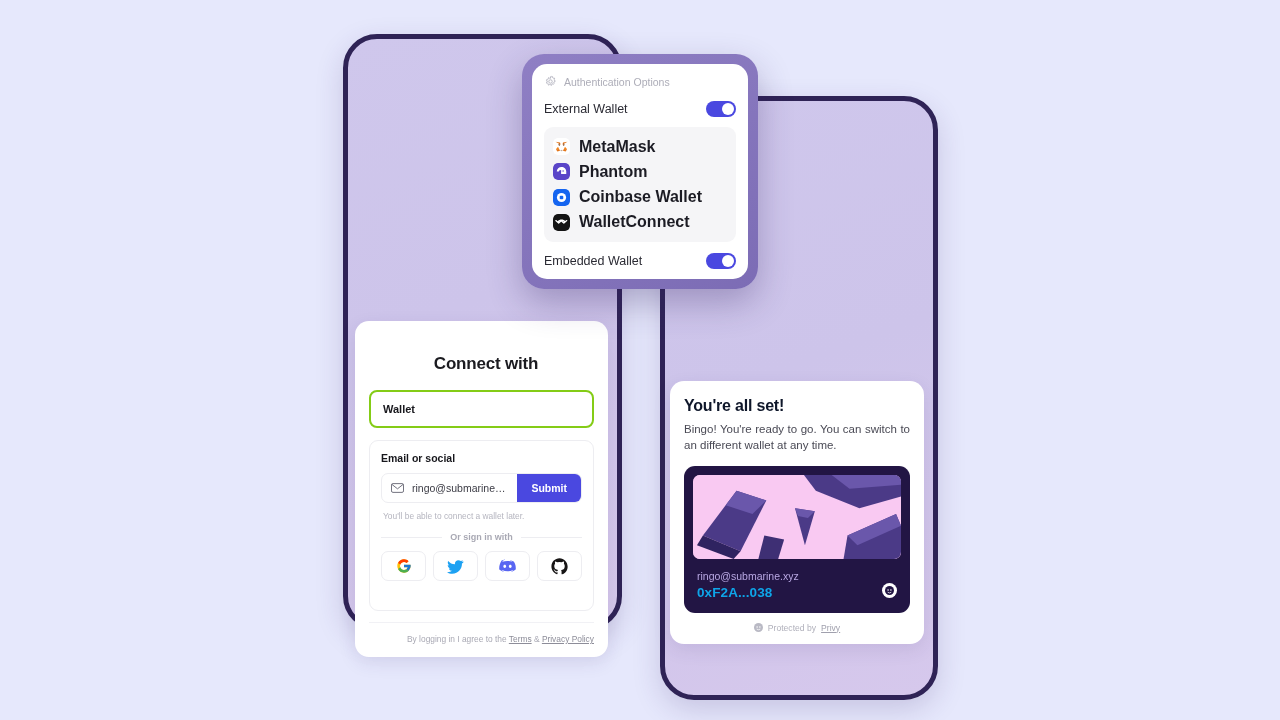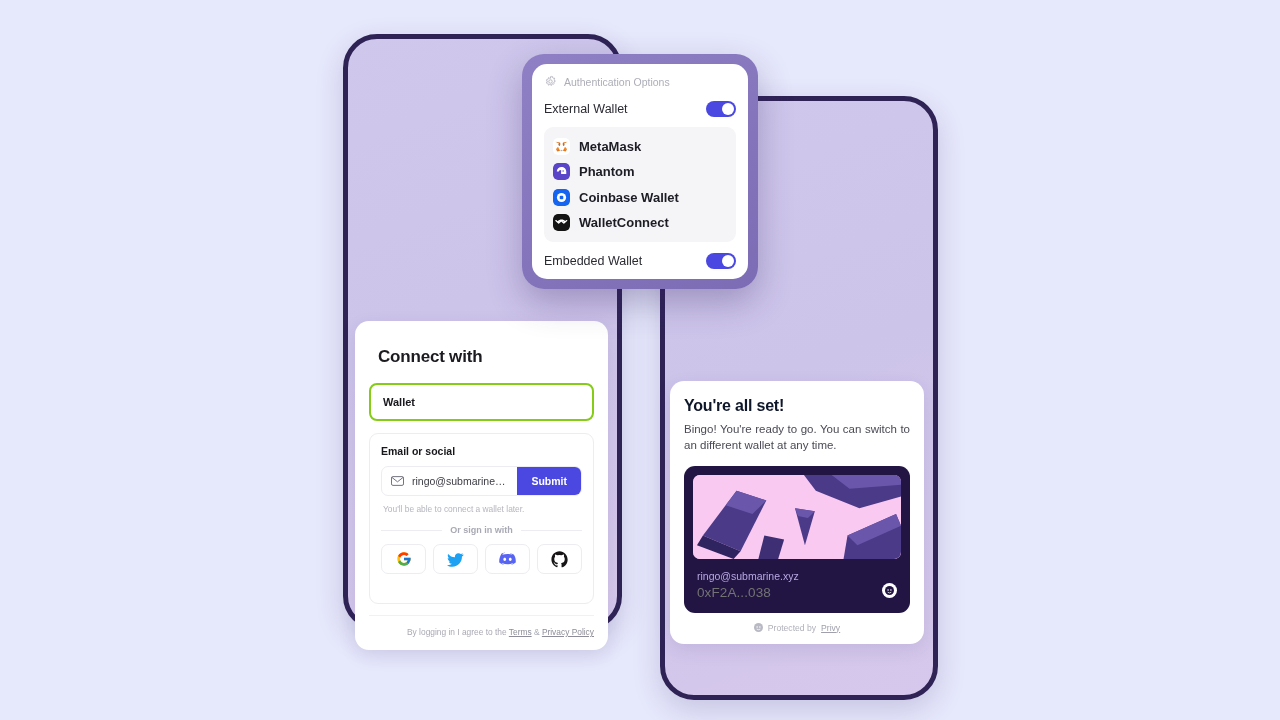--- a/index.html
+++ b/index.html
@@ -36,21 +36,21 @@
 
   
   .connect-card {
     left: 355px; top: 321px; width: 253px;
     padding: 16px 14px 10px;
     box-sizing: border-box;
     z-index: 4;
   }
   .connect-title {
     font-size: 17px; font-weight: 700; color: #1b1b20;
-    letter-spacing: -.2px; margin: 10px 0 16px 9px;
+    letter-spacing: -.2px; margin: 17px 0 16px 9px; text-align: center;
   }
   .wallet-field {
     border: 2px solid #84cc16; border-radius: 8px;
     padding: 11px 12px; font-size: 11px; font-weight: 700; color: #17171c;
     background: #fff; margin: 0 0 12px 0;
   }
   .email-box {
     border: 1px solid #ededf1; border-radius: 9px;
     padding: 11px 11px 29px;
   }
@@ -112,21 +112,21 @@
   .nft {
     border-radius: 11px; background: #221544; overflow: hidden;
     padding: 9px 9px 0;
   }
   .nft-art {
     height: 84px; border-radius: 7px; overflow: hidden; position: relative;
     background: #f8c8f0;
   }
   .nft-meta { padding: 11px 4px 13px; position: relative; }
   .nft-email { font-size: 10.5px; color: #b9a8e3; margin-bottom: 3px; }
-  .nft-addr  { font-size: 13.5px; color: #737373; font-weight: 400; letter-spacing: .1px; }
+  .nft-addr  { font-size: 13.5px; color: #0ea5e9; font-weight: 700; letter-spacing: .1px; }
   .nft-badge {
     position: absolute; right: 4px; bottom: 15px;
     width: 15px; height: 15px; border-radius: 50%;
     background: #fff; display: flex; align-items: center; justify-content: center;
   }
   .protected {
     display: flex; align-items: center; justify-content: center; gap: 5px;
     font-size: 8.6px; color: #b0b0bb; padding: 10px 0 2px;
   }
   .protected a { color: #a0a0ad; text-decoration: underline; }
@@ -163,21 +163,21 @@
   .wallet-list {
     background: #f5f5f7; border-radius: 9px;
     margin: 10px 0 11px; padding: 7px 9px; flex: 1;
     display: flex; flex-direction: column; justify-content: space-around;
   }
   .wallet-item {
     display: flex; align-items: center; gap: 9px; cursor: pointer;
     padding: 2px 0;
   }
   .wallet-ico { width: 17px; height: 17px; border-radius: 5px; flex: 0 0 auto; display:block; }
-  .wallet-name { font-size: 13px; font-weight: 700; color: #1c1c24; }
+  .wallet-name { font-size: 16px; font-weight: 700; color: #1c1c24; }
 </style>
 </head>
 <body>
 
 <div class="stage">
 
   <div class="phone phone-right"></div>
 
   <div class="phone phone-left"></div>
 

